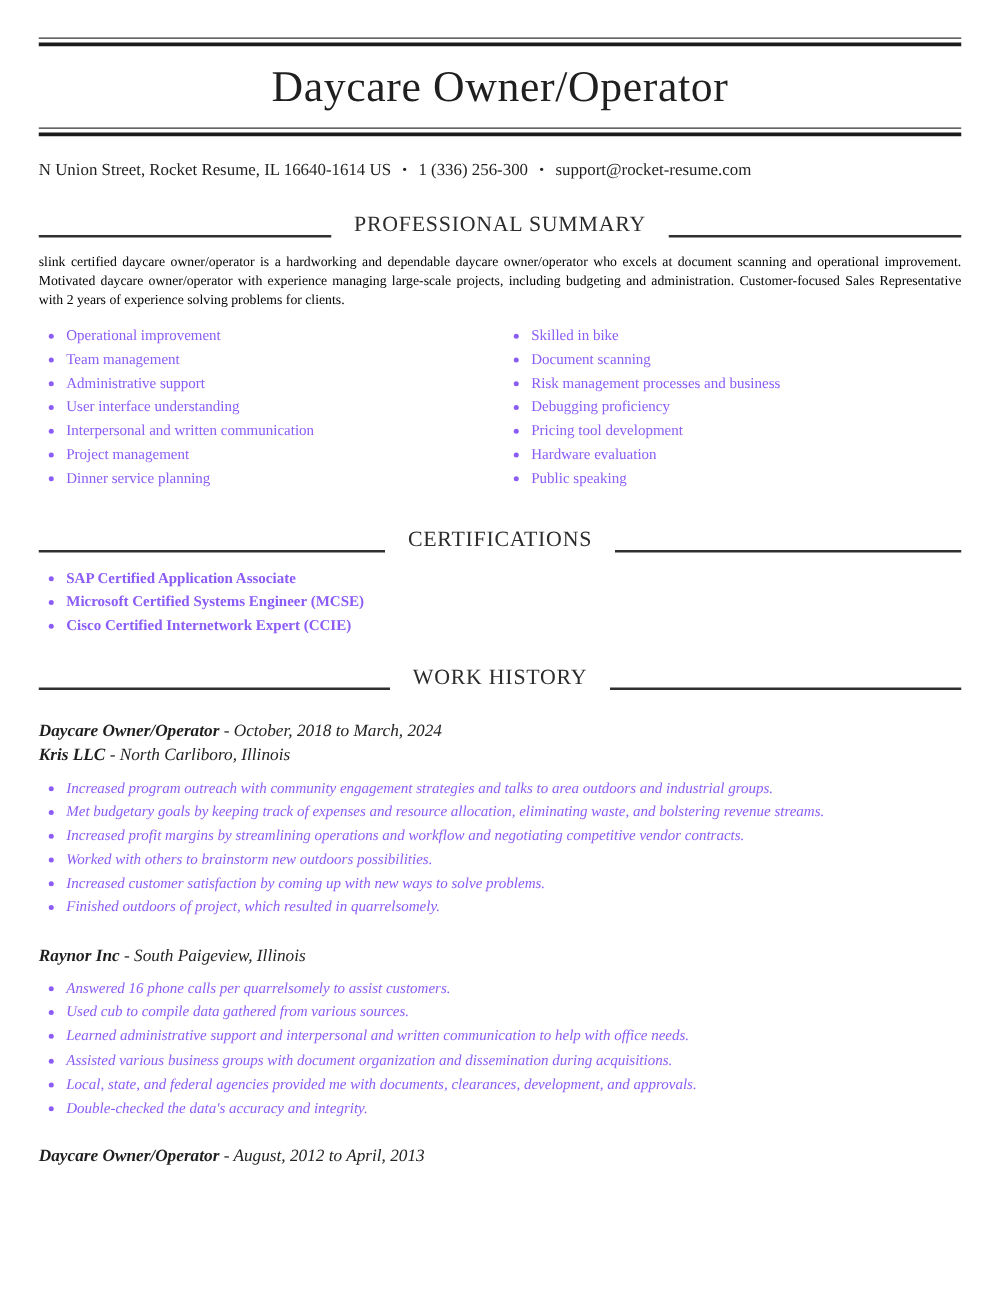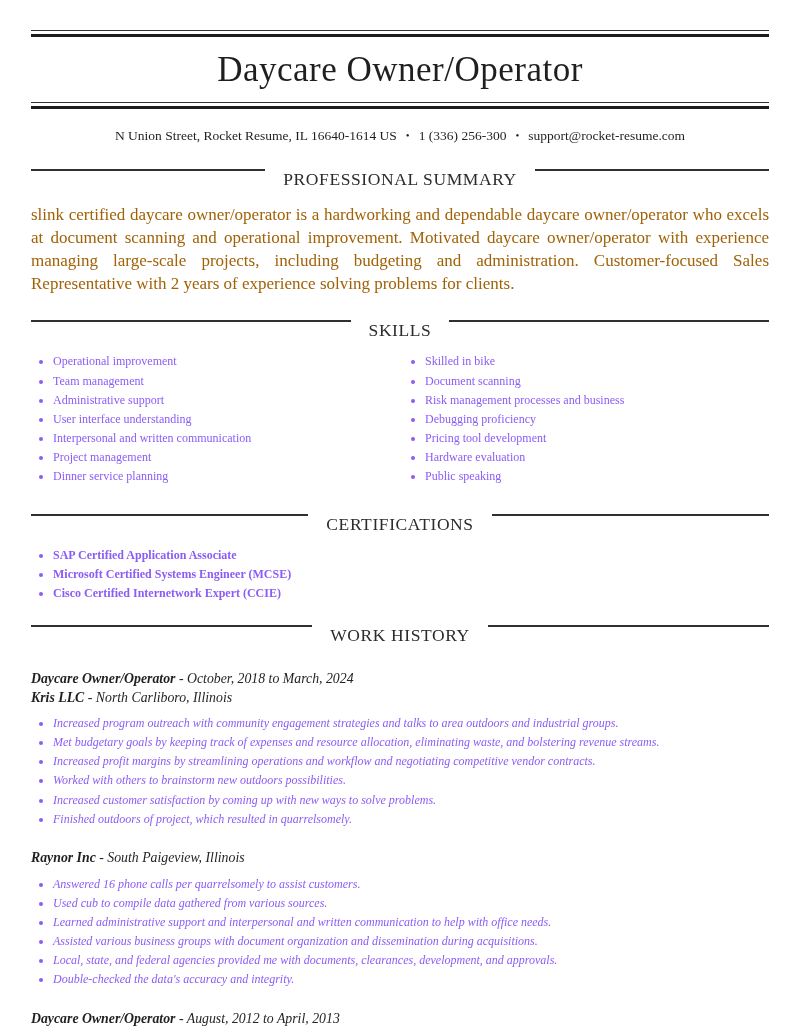--- a/index.html
+++ b/index.html
@@ -29,56 +29,55 @@
   .doc-title {
     font-size: 35px;
     font-weight: 400;
     text-align: center;
     letter-spacing: 0.5px;
     color: #1f1f1f;
     margin: 12px 0 11px 0;
     line-height: 1.2;
   }
   .contact-line {
-    text-align: center;
     font-size: 13.5px;
     color: #1f1f1f;
     margin-top: 19px;
     margin-bottom: 0;
   }
   .contact-sep {
     display: inline-block;
     margin: 0 9px;
     font-size: 11px;
     vertical-align: 1px;
     color: #1f1f1f;
   }
   .section-heading {
     display: flex;
-    align-items: flex-start;
+    align-items: flex-end;
     margin-top: 25px;
   }
   .section-heading .hline {
     flex: 1;
     height: 2px;
     background: #303030;
   }
   .section-heading .label {
     margin: 0 18px;
     font-size: 17.5px;
     letter-spacing: 0.6px;
     color: #2c2c2c;
     white-space: nowrap;
   }
   .summary-text {
-    font-size: 17px;
+    font-size: 11px;
     line-height: 1.36;
     text-align: justify;
     margin: 13px 0 0 0;
-    color: #a16207;
+    color: #000000;
   }
   ul.bullet-list {
     margin: 0;
     padding-left: 22px;
     list-style: disc outside;
   }
   ul.bullet-list li {
     font-size: 12px;
     line-height: 1.05;
     margin-bottom: 6.5px;
@@ -123,25 +122,20 @@
   </p>
 
   <div class="section-heading">
     <div class="hline"></div>
     <div class="label">PROFESSIONAL SUMMARY</div>
     <div class="hline"></div>
   </div>
 
   <p class="summary-text">slink certified daycare owner/operator is a hardworking and dependable daycare owner/operator who excels at document scanning and operational improvement. Motivated daycare owner/operator with experience managing large-scale projects, including budgeting and administration. Customer-focused Sales Representative with 2 years of experience solving problems for clients.</p>
 
-  <div class="section-heading">
-    <div class="hline"></div>
-    <div class="label">SKILLS</div>
-    <div class="hline"></div>
-  </div>
 
   <div class="skills-cols">
     <div class="skills-col left">
       <ul class="bullet-list" id="skills-left">
           <li>Operational improvement</li>
           <li>Team management</li>
           <li>Administrative support</li>
           <li>User interface understanding</li>
           <li>Interpersonal and written communication</li>
           <li>Project management</li>

